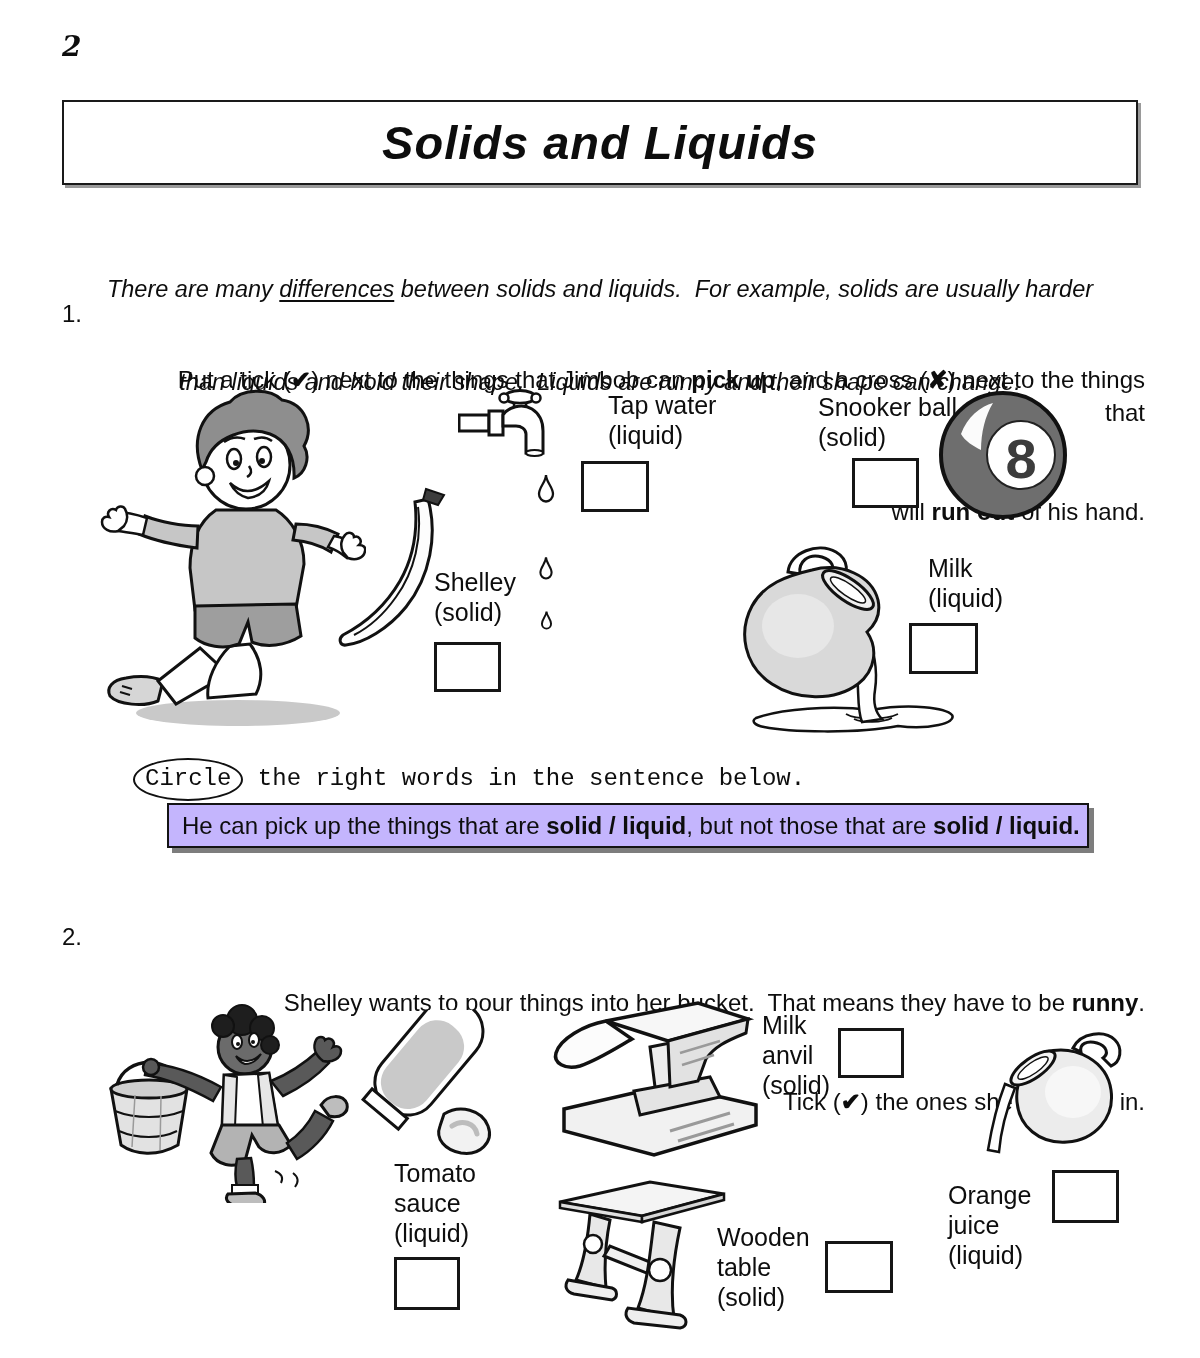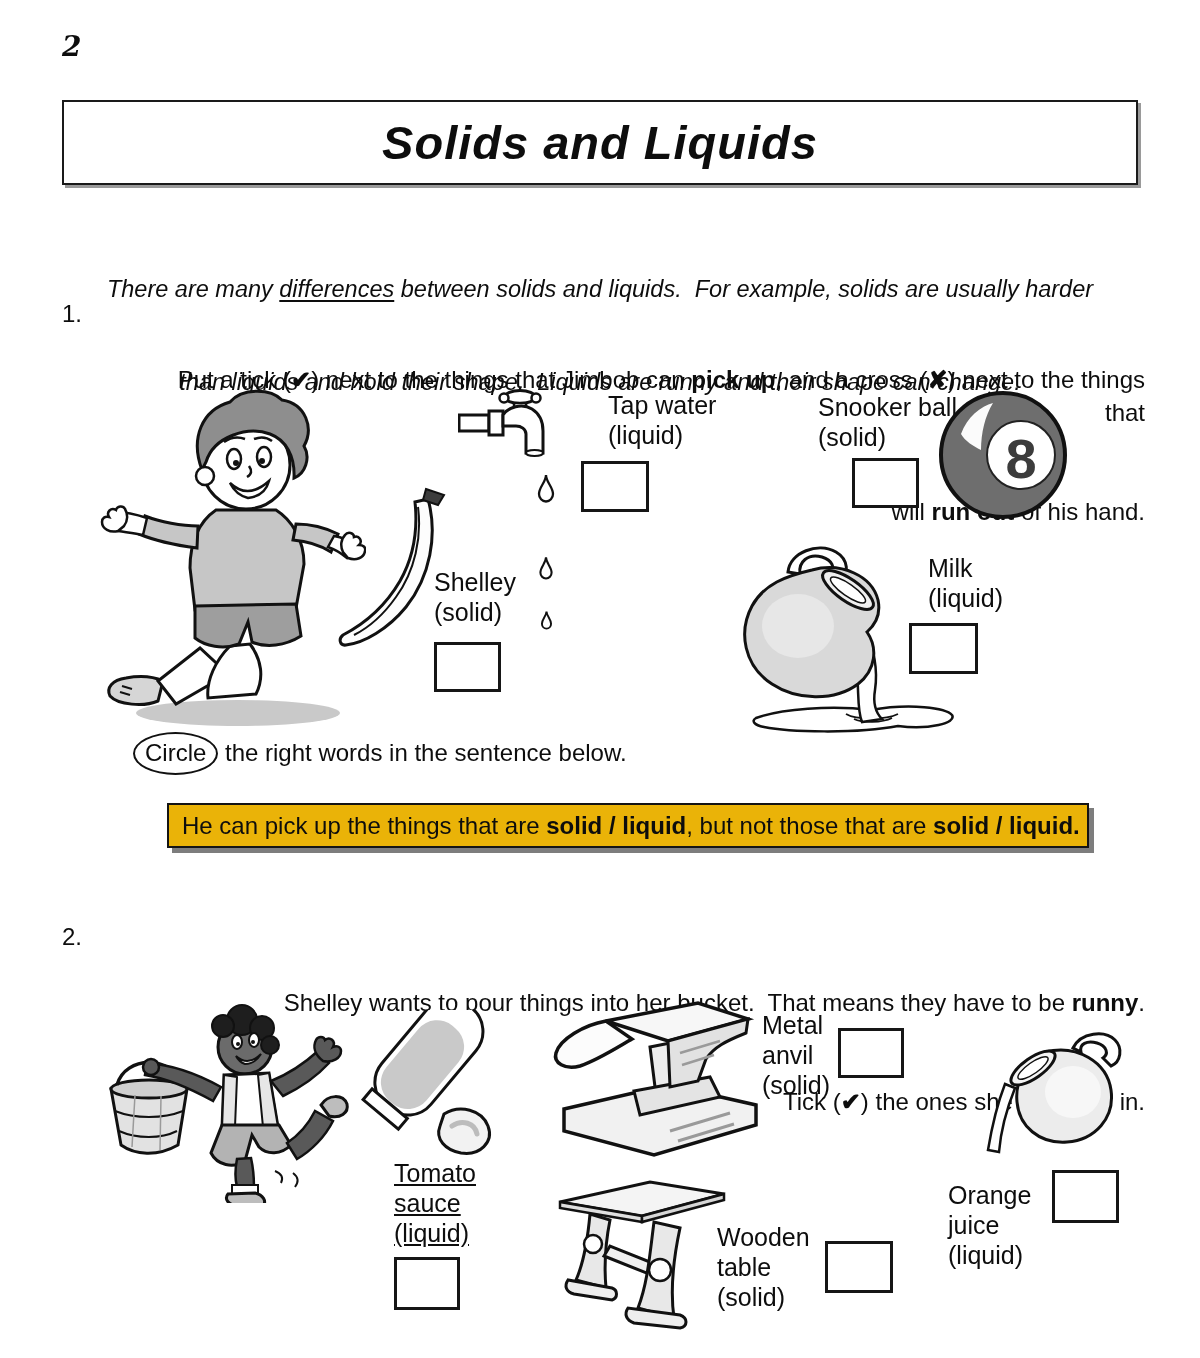--- a/index.html
+++ b/index.html
@@ -11,21 +11,21 @@
   .u { text-decoration:underline; text-underline-offset:3px; }
   .qtext { font-size:24px; line-height:33px;text-align:right; }
   .qnum { font-size:24px; line-height:33px; }
   .lbl { font-size:25px; line-height:30px; }
   .ansbox { border:3px solid #161616; background:#fff; }
   .pageno { font-family:"DejaVu Serif", serif; font-style:italic; font-weight:700; font-size:28px; }
   .titlebox { border:2px solid #1a1a1a; box-shadow:3px 3px 0 #9a9a9a; display:flex; align-items:center; justify-content:center; }
   .title { font-size:47px; font-weight:700; font-style:italic; letter-spacing:1px; }
   .intro { font-style:italic; font-size:23.5px; line-height:31px; text-align:center; }
   .oval { display:inline-block; border:2.5px solid #111; border-radius:50%; padding:2px 10px 4px 10px; }
-  .sentencebox { border:2.5px solid #141414; box-shadow:5px 5px 0 #7d7d7d; background:#eab308;
+  .sentencebox { border:2.5px solid #141414; box-shadow:5px 5px 0 #7d7d7d; background:#c4b5fd;
                  display:flex; align-items:center; padding-left:13px; font-size:24px; }
   .captionbox { background:#d5d5d5; border:2.5px solid #141414; box-shadow:3px 4px 0 #6e6e6e;
                 display:flex; align-items:center; justify-content:center; text-align:center;
                 font-size:25px; line-height:31px; }
   svg { display:block; }
 </style>
 </head>
 <body>
 
 <div class="page">
@@ -160,21 +160,21 @@
       </g>
     </svg>
   </div>
 
   <div class="abs lbl" style="left:884px; top:553px; width:110px;margin-left:44px;">
     <div>Milk</div>
     <div>(liquid)</div>
   </div>
   <div class="abs ansbox" style="left:909px; top:623px; width:69px; height:51px;"></div>
 
-  <div class="abs qtext" style="left:133px; top:732px;">
+  <div class="abs qtext" style="left:133px; top:758px;font-family:Liberation Mono, monospace;">
     <span class="oval">Circle</span><span class="pre"> the right words in the sentence below.</span>
   </div>
 
   <div class="abs sentencebox pre" style="left:167px; top:803px; width:922px; height:45px;">
     <span>He can pick up the things that are </span><span class="b">solid / liquid</span><span>, but not those that are </span><span class="b">solid / liquid</span><span class="b">.</span>
   </div>
 
   <div class="abs qnum" style="left:62px; top:920px;">2.</div>
   <div class="abs qtext pre" style="left:135px; top:920px; width:1010px;">
     <div><span>Shelley wants to pour things into her bucket.  That means they have to be </span><span class="b">runny</span><span>.</span></div>
@@ -228,41 +228,41 @@
       <g transform="rotate(40 70 60)">
         <rect x="38" y="-22" width="64" height="130" rx="30" fill="#fff" stroke="#111" stroke-width="3"></rect>
         <rect x="44" y="4" width="52" height="98" rx="24" fill="#c9c9c9"></rect>
         <rect x="47" y="104" width="46" height="14" fill="#fff" stroke="#111" stroke-width="3"></rect>
       </g>
       <path d="M96,104 C112,94 134,100 140,116 C146,132 132,146 113,143 C97,140 87,129 92,116 z" fill="#f2f2f2" stroke="#111" stroke-width="3"></path>
       <path d="M104,116 C114,109 127,113 129,124" stroke="#bcbcbc" stroke-width="5" fill="none" stroke-linecap="round"></path>
     </svg>
   </div>
 
-  <div class="abs lbl" style="left:394px; top:1158px; width:96px;text-decoration:underline;">
+  <div class="abs lbl" style="left:394px; top:1158px; width:96px;">
     <div>Tomato sauce</div>
     <div>(liquid)</div>
   </div>
   <div class="abs ansbox" style="left:394px; top:1257px; width:66px; height:53px;"></div>
 
   <div class="abs" style="left:550px; top:995px;">
     <svg width="220" height="168" viewBox="0 0 220 168">
       <path d="M14,114 L118,90 L206,110 L206,130 L104,160 L14,136 z" fill="#f1f1f1" stroke="#111" stroke-width="3.5"></path>
       <path d="M120,136 l60,-18 M128,146 l56,-17" stroke="#9a9a9a" stroke-width="3" fill="none"></path>
       <path d="M100,52 L140,44 L150,92 L106,100 z" fill="#ededed" stroke="#111" stroke-width="3"></path>
       <path d="M84,96 L160,82 L170,102 L90,120 z" fill="#e4e4e4" stroke="#111" stroke-width="3"></path>
       <path d="M56,26 C34,30 10,44 6,58 C3,68 15,75 30,71 C48,65 68,52 82,44 z" fill="#fcfcfc" stroke="#111" stroke-width="3.5"></path>
       <path d="M56,26 L148,8 L198,24 L118,46 z" fill="#f7f7f7" stroke="#111" stroke-width="3.5"></path>
       <path d="M118,46 L198,24 L196,38 C176,46 164,52 156,64 L148,86 L120,92 z" fill="#e2e2e2" stroke="#111" stroke-width="3"></path>
       <path d="M130,58 l40,-12 M132,70 l32,-10" stroke="#9a9a9a" stroke-width="2.5" fill="none"></path>
     </svg>
   </div>
 
   <div class="abs lbl" style="left:762px; top:1010px; width:86px;">
-    <div>Metal anvil</div>
+    <div>Milk anvil</div>
     <div>(solid)</div>
   </div>
   <div class="abs ansbox" style="left:838px; top:1028px; width:66px; height:50px;"></div>
 
   <div class="abs" style="left:556px; top:1178px;">
     <svg width="172" height="152" viewBox="0 0 172 152">
       <path d="M34,36 C32,58 28,84 20,102 L50,110 C48,88 50,62 54,42 z" fill="#e8e8e8" stroke="#111" stroke-width="3"></path>
       <path d="M12,102 C8,108 10,114 18,116 L56,122 C62,120 62,112 56,110 z" fill="#eeeeee" stroke="#111" stroke-width="3"></path>
       <circle cx="37" cy="66" r="9" fill="#fff" stroke="#111" stroke-width="2.5"></circle>
       <path d="M48,78 L98,98 L104,88 L54,68 z" fill="#efefef" stroke="#111" stroke-width="3"></path>

